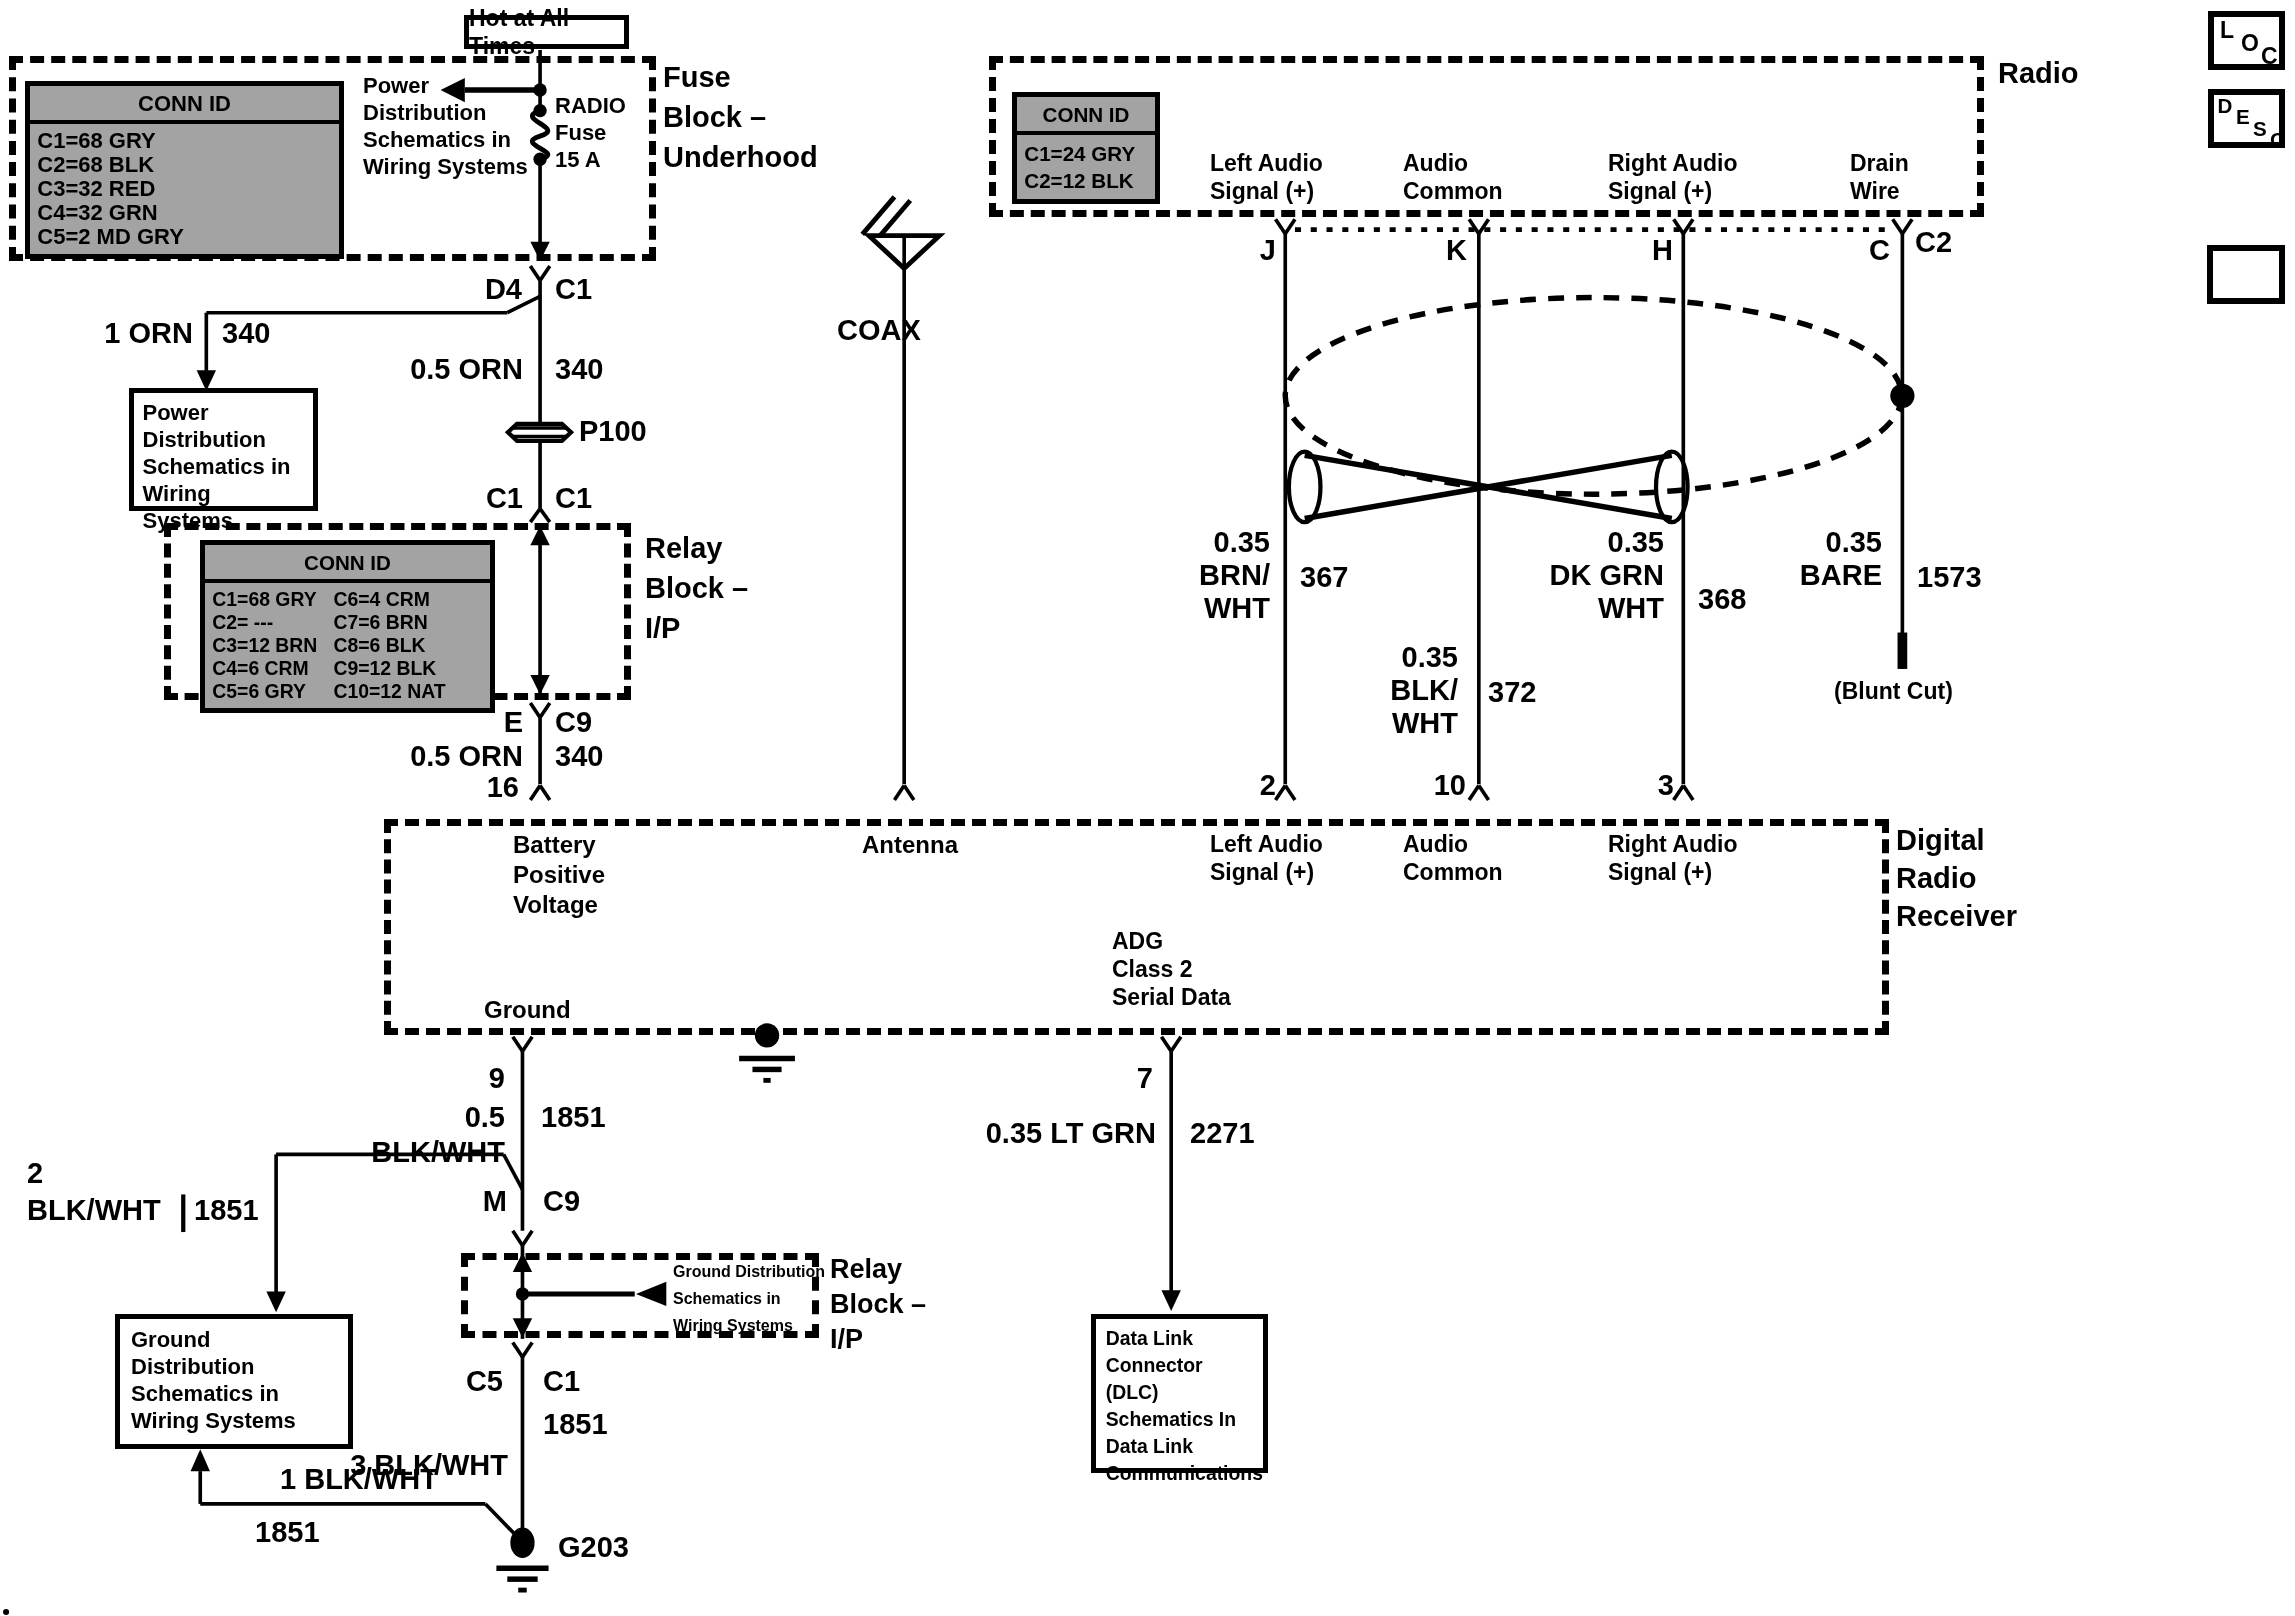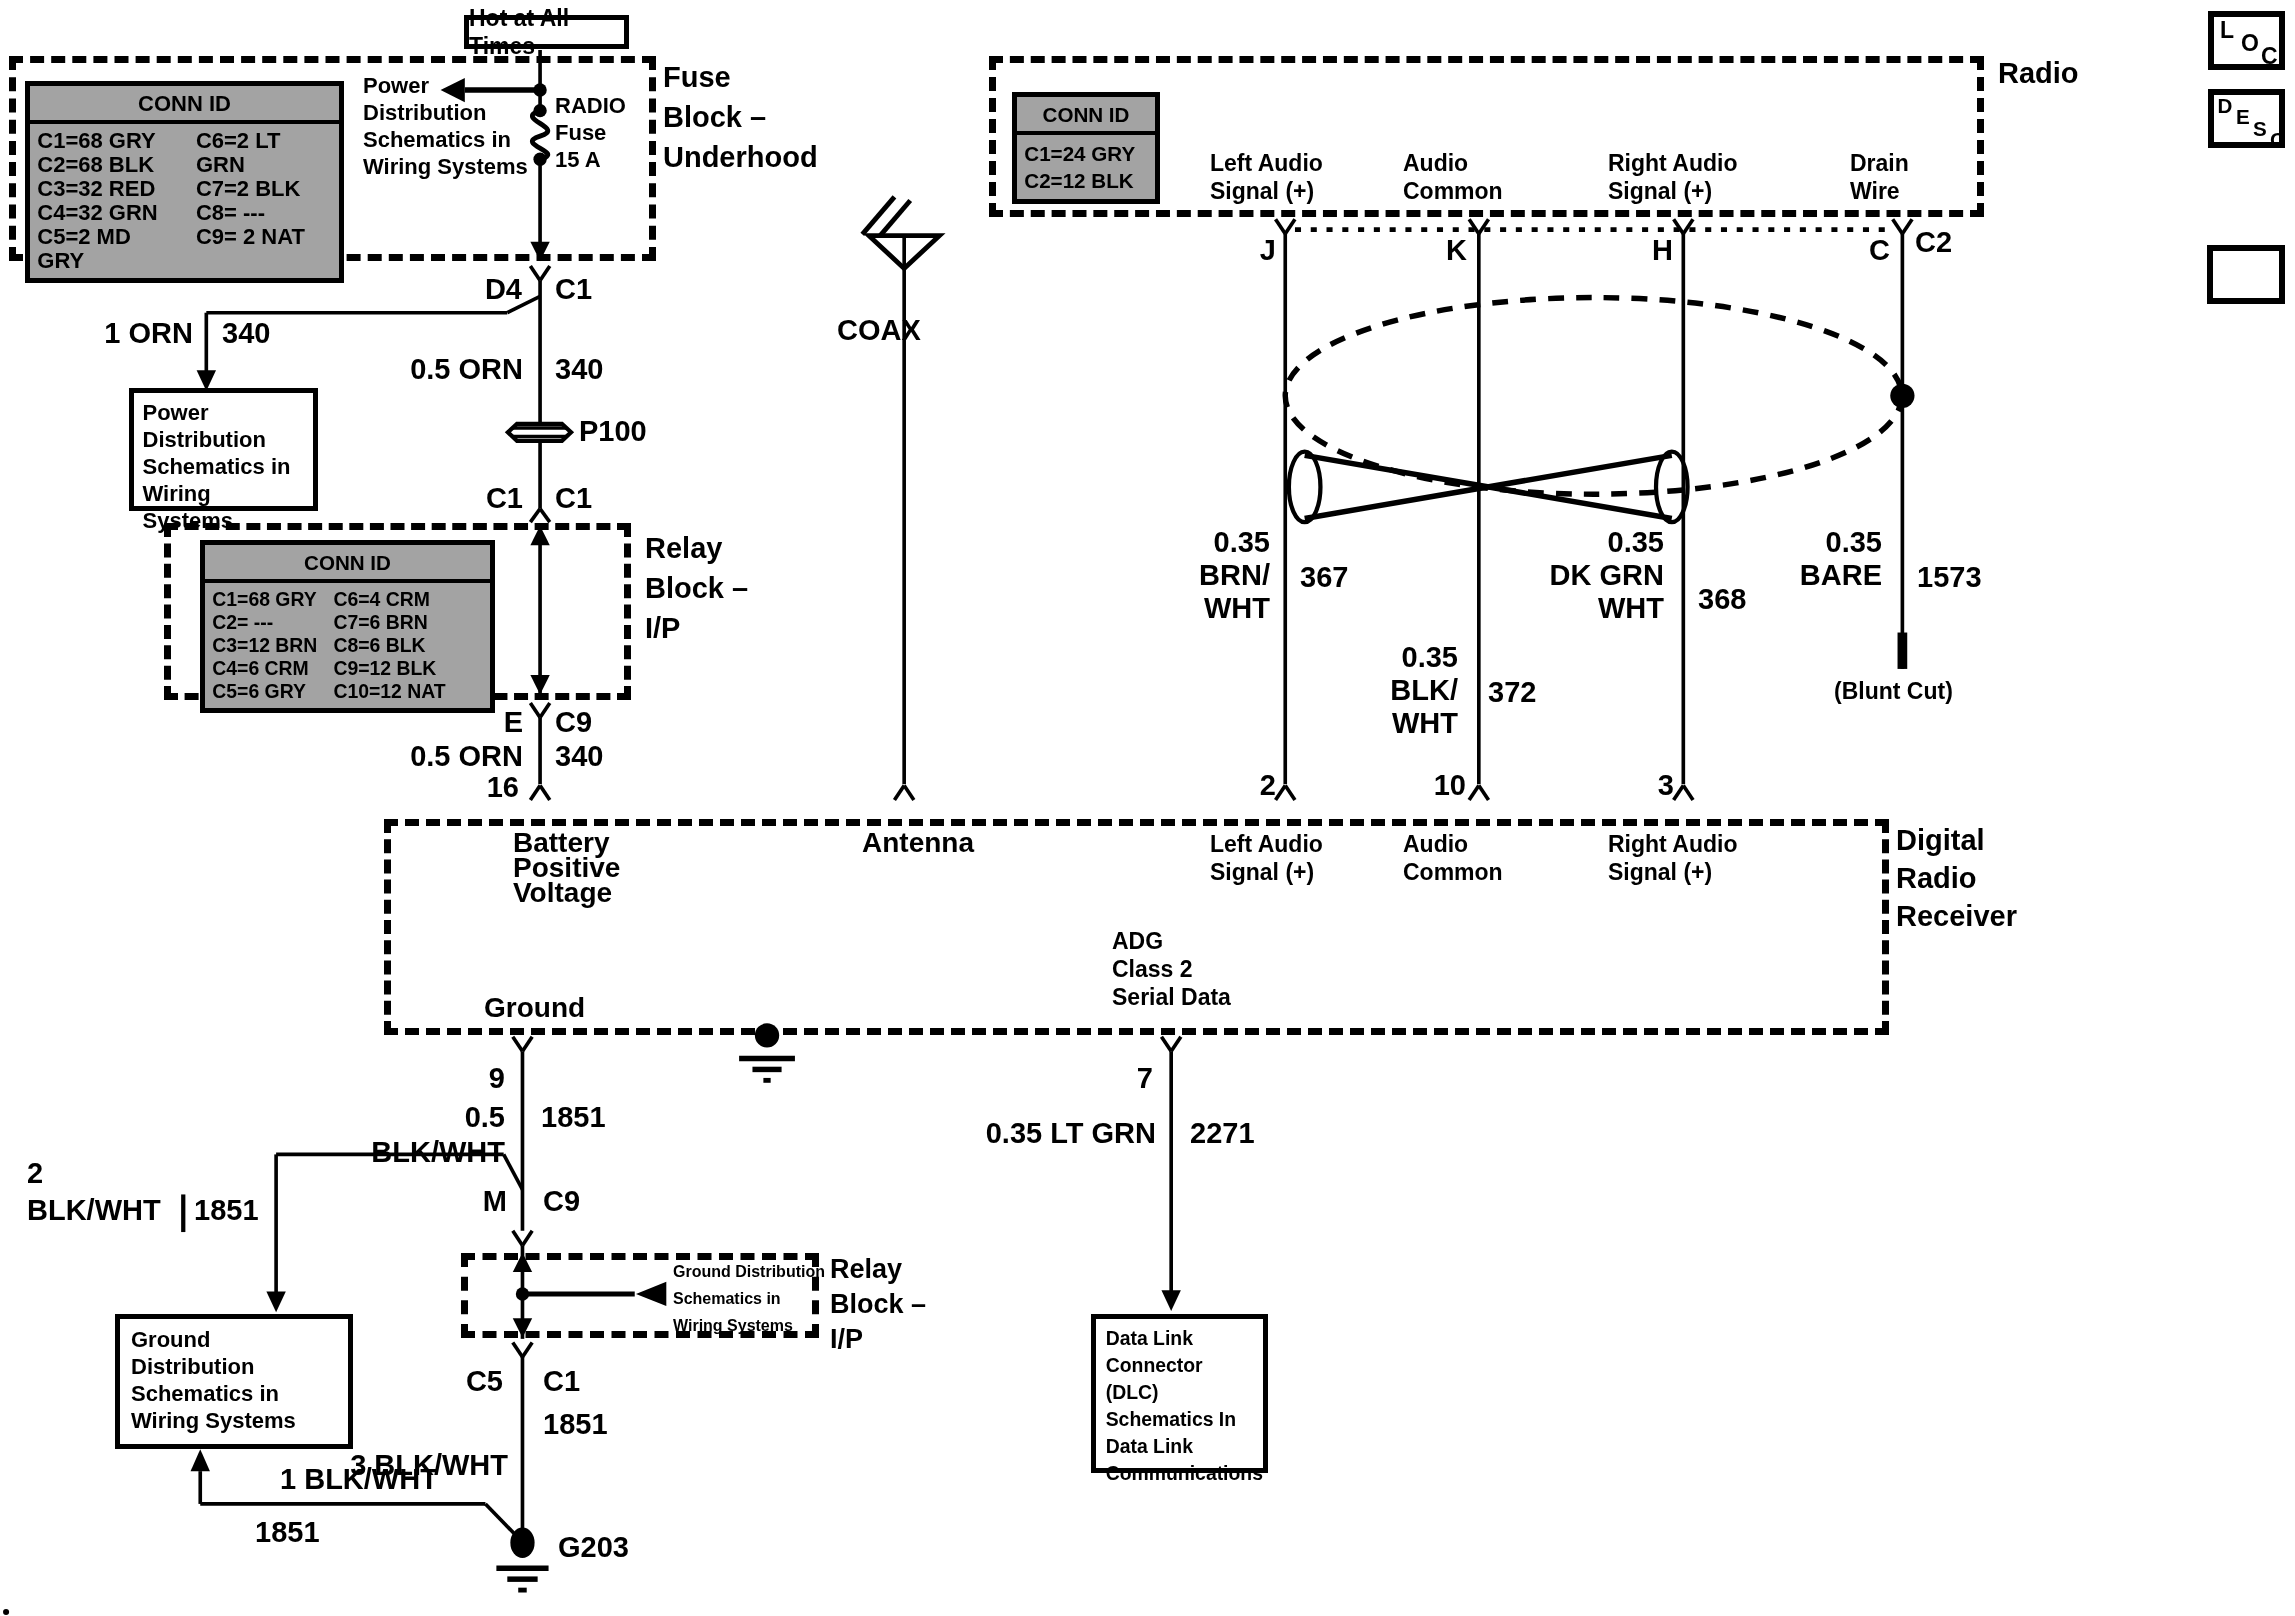--- a/index.html
+++ b/index.html
@@ -8,21 +8,21 @@
        font-family:"Liberation Sans",sans-serif;font-weight:bold;color:#000;overflow:hidden}
   svg.wires{position:absolute;left:0;top:0;width:2295px;height:1617px}
   .t{position:absolute;white-space:pre-line}
   .r{text-align:right}
   .c{text-align:left}
   .f48{font-size:29px;line-height:35px}
   .lh66{line-height:40px}
   .lh62{line-height:38px}
   .lh54{line-height:33px}
   .f44{font-size:27px;line-height:35px}
-  .f40{font-size:28px;line-height:25px}
+  .f40{font-size:24px;line-height:30px}
   .f38{font-size:23px;line-height:28px}
   .f36{font-size:22px;line-height:27px}
   .f34{font-size:20.6px;line-height:27px}
   .f33{font-size:16px;line-height:27px}
   .f32{font-size:19.4px;line-height:27px}
   .box{position:absolute;border:5.5px solid #000}
   .dash{position:absolute;border:7.3px dashed #000}
   .hotbox{display:flex;align-items:center;justify-content:center}
   .connbox{position:absolute;border:5.5px solid #000;background:#a3a3a3}
   .connhdr{text-align:center;border-bottom:4.2px solid #000;padding:3.6px 4.9px}
@@ -173,24 +173,20 @@
 <div class="box hotbox f38" style="left:464px;top:14.6px;width:165px;height:34px">Hot at All Times</div>
 
 <div class="connbox" style="left:25px;top:81px;width:319px">
   <div class="connhdr f36">CONN ID</div>
   <div class="conncols f36" style="line-height:24px">
     <span class="t0" style="white-space:pre-line">C1=68 GRY
 C2=68 BLK
 C3=32 RED
 C4=32 GRN
 C5=2 MD GRY</span>
-    <span style="white-space:pre-line">C6=2 LT GRN
-C7=2 BLK
-C8= ---
-C9= 2 NAT</span>
   </div>
 </div>
 
 <div class="connbox" style="left:200px;top:540px;width:295px">
   <div class="connhdr f34">CONN ID</div>
   <div class="conncols f32" style="line-height:23px">
     <span style="white-space:pre-line">C1=68 GRY
 C2= ---
 C3=12 BRN
 C4=6 CRM

